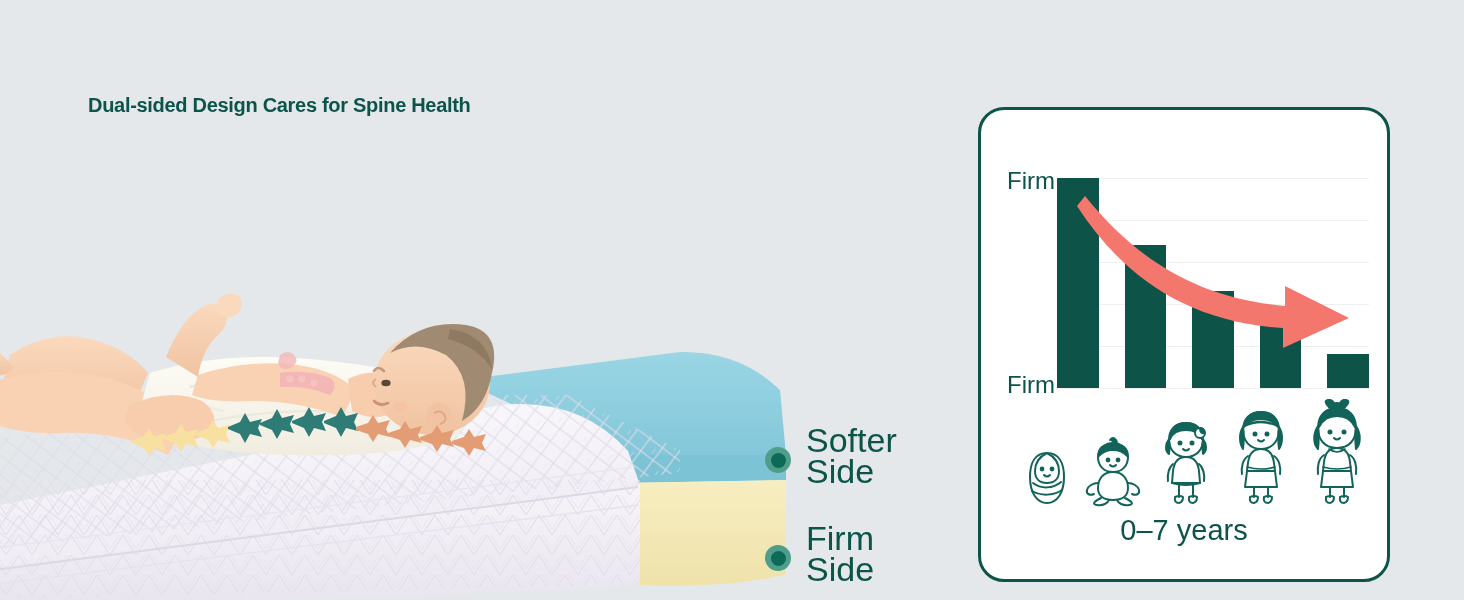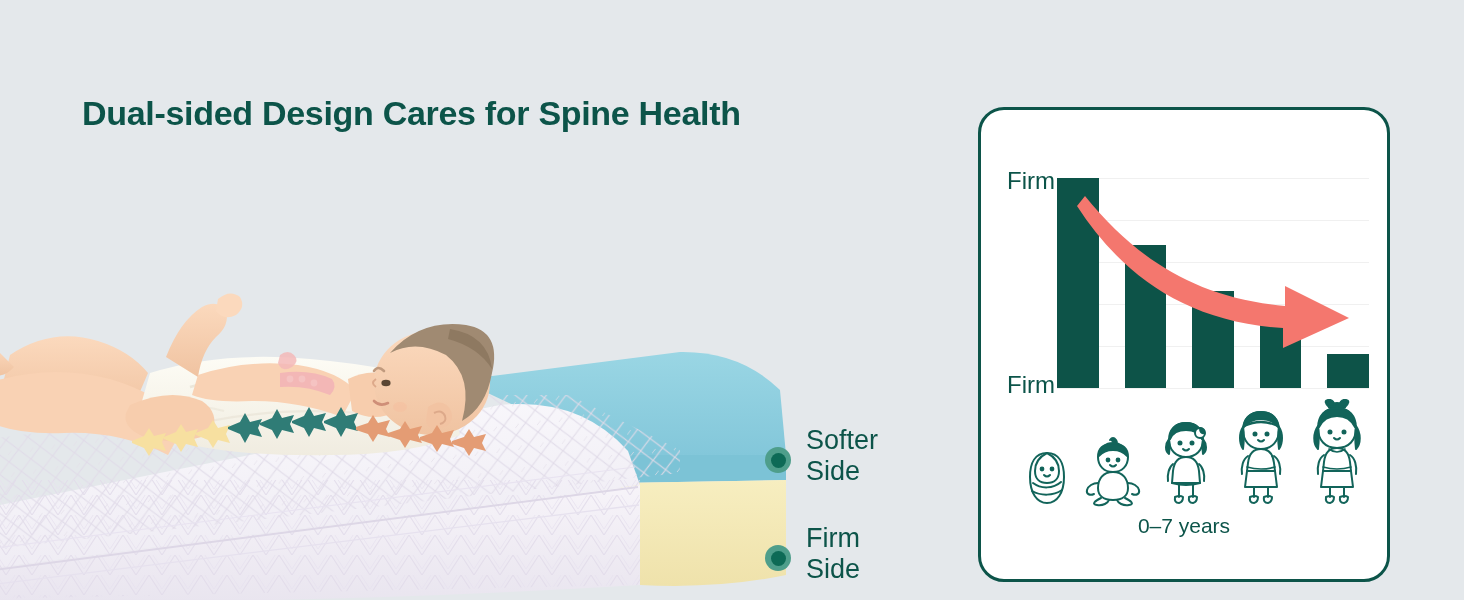--- a/index.html
+++ b/index.html
@@ -7,41 +7,41 @@
   body {
     background:#e4e8eb;
     font-family:"Liberation Sans", sans-serif;
     position:relative;
     overflow:hidden;
   }
 
   
   #headline {
     position:absolute;
-    left:82px; top:94px;
-    font-size:34px;
+    left:88px; top:94px;
+    font-size:20px;
     font-weight:bold;
     letter-spacing:-0.3px;
     color:#0c5449;
     white-space:nowrap;
   }
 
   
   #illustration {
     position:absolute;
     left:-20px; top:255px;
     width:830px; height:345px;
   }
   #illustration svg { display:block; }
 
   
   .callout {
     position:absolute;
     color:#0c5449;
-    font-size:27px;
+    font-size:34px;
     line-height:31px;
     white-space:pre-line;
   }
   #callout-softer { left:806px; top:425px; }
   #callout-firm   { left:806px; top:523px; }
 
   .callout-dot {
     position:absolute;
     width:26px; height:26px;
     border-radius:50%;
@@ -125,21 +125,21 @@
     justify-content:space-between;
   }
   .kid { display:block; }
 
   
   #chart-caption {
     position:absolute;
     left:0; right:0; top:404px;
     text-align:center;
     color:#0c5449;
-    font-size:21px;
+    font-size:29px;
   }
 </style>
 </head>
 <body>
 
 <div id="headline">Dual-sided Design Cares for Spine Health</div>
 
 <div id="illustration">
   <svg width="830" height="345" viewBox="0 0 830 345" xmlns="http://www.w3.org/2000/svg">
     <defs>

